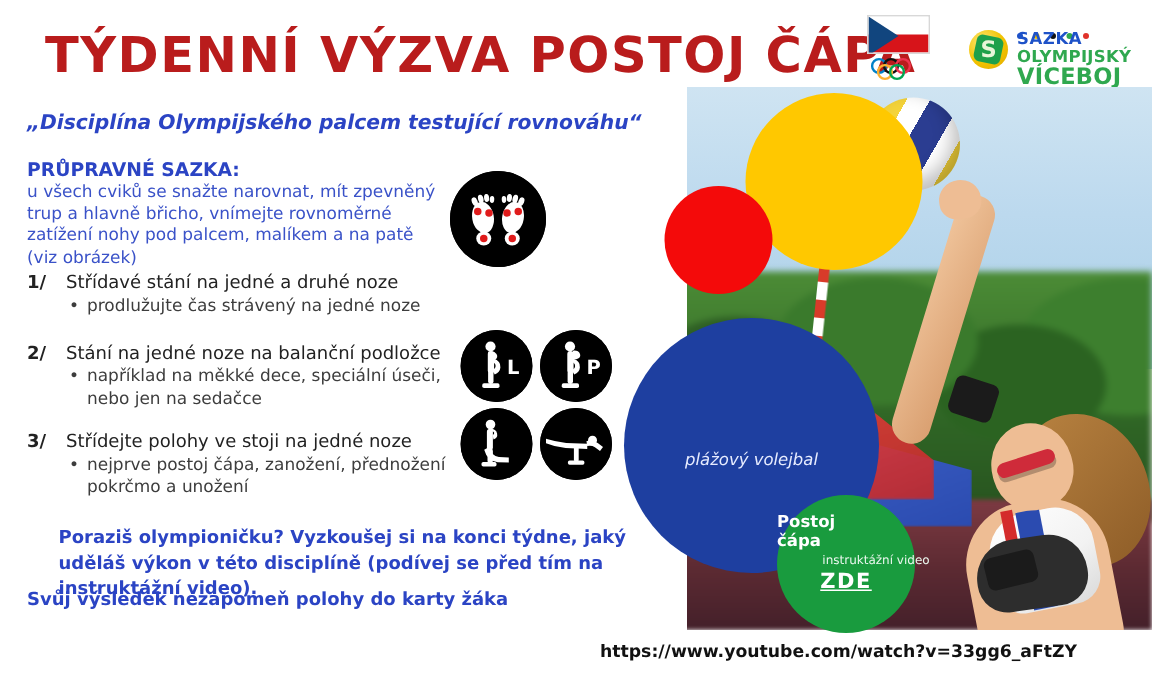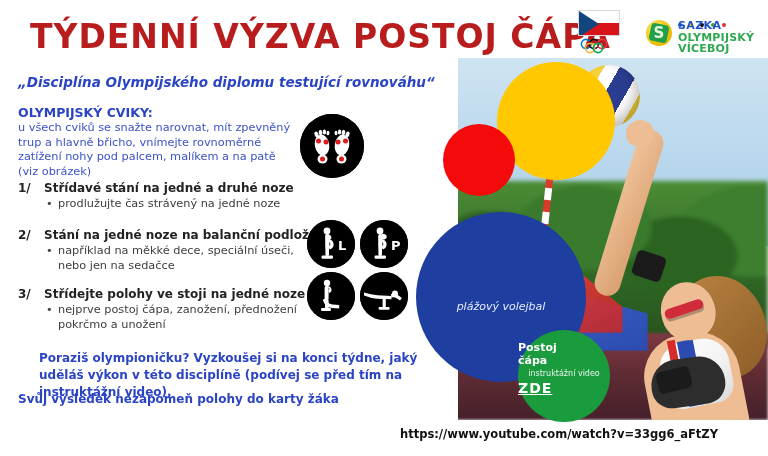--- a/index.html
+++ b/index.html
@@ -31,21 +31,21 @@
   .sazka-mark{position:absolute;left:0;top:8px;width:26px;height:26px;border-radius:50%;
     background:radial-gradient(circle at 35% 32%, #FFE97A 0%, #F2C200 55%, #E0A800 100%);}
   .sazka-mark .s-hex{position:absolute;left:4px;top:4px;width:18px;height:18px;border-radius:4px;
     background:#1FA04A;transform:rotate(12deg);}
   .sazka-mark .s-letter{position:absolute;left:0;top:0;width:26px;height:26px;line-height:26px;text-align:center;
     color:#E8F5D8;font-weight:bold;font-size:15px;font-family:"DejaVu Sans",sans-serif;}
   .sazka-dots{position:absolute;left:32px;top:1px;width:70px;height:7px;}
   .sazka-dots i{display:inline-block;width:4px;height:4px;border-radius:50%;margin-right:7px;}
   .sz-line1{position:absolute;left:32px;top:7px;color:#1E52C8;font-weight:bold;font-size:11px;letter-spacing:.4px;font-family:"DejaVu Sans",sans-serif;text-align:right;}
   .sz-line2{position:absolute;left:32px;top:19px;color:#2FA84F;font-weight:bold;font-size:11px;letter-spacing:.2px;font-family:"DejaVu Sans",sans-serif;}
-  .sz-line3{position:absolute;left:32px;top:30px;color:#2FA84F;font-weight:bold;font-size:11px;letter-spacing:.2px;font-family:"DejaVu Sans",sans-serif;}
+  .sz-line3{position:absolute;left:32px;top:30px;color:#2FA84F;font-weight:bold;font-size:15px;letter-spacing:.2px;font-family:"DejaVu Sans",sans-serif;}
 
   
   .photo{position:absolute;left:452px;top:58px;width:316px;height:362px;overflow:hidden;}
   .sky{position:absolute;left:0;top:0;width:100%;height:52%;
     background:linear-gradient(180deg,#cfe4f2 0%, #bcd9ee 45%, #a9cfe6 100%);}
   .trees{position:absolute;left:0;top:34%;width:100%;height:46%;
     background:
       radial-gradient(ellipse 90px 60px at 12% 40%, #2e5f24 0%, #2e5f24 60%, transparent 62%),
       radial-gradient(ellipse 110px 70px at 42% 28%, #3a7a2c 0%, #3a7a2c 60%, transparent 62%),
       radial-gradient(ellipse 95px 65px at 72% 45%, #2b6321 0%, #2b6321 60%, transparent 62%),
@@ -94,33 +94,33 @@
   .c-blue{position:absolute;left:416px;top:212px;width:170px;height:170px;border-radius:50%;background:#1E3FA0;}
   .c-green{position:absolute;left:518px;top:330px;width:92px;height:92px;border-radius:50%;background:#199B3E;}
 
   .ath-name{position:absolute;left:416px;top:238px;width:170px;text-align:center;
     color:#fff;font-weight:bold;font-size:15px;line-height:19px;font-family:"DejaVu Sans",sans-serif;}
   .ath-sport{position:absolute;left:416px;top:300px;width:170px;text-align:center;
     color:#e7ecff;font-style:italic;font-size:11px;font-family:"DejaVu Sans",sans-serif;}
 
   .g-l1{position:absolute;left:518px;top:341px;width:92px;text-align:left;color:#fff;font-weight:bold;font-size:11px;font-family:"DejaVu Sans",sans-serif;}
   .g-l2{position:absolute;left:518px;top:354px;width:92px;color:#fff;font-weight:bold;font-size:11px;font-family:"DejaVu Sans",sans-serif;}
-  .g-l3{position:absolute;left:518px;top:369px;width:92px;text-align:center;color:#eaf7ee;font-size:8px;font-family:"DejaVu Sans",sans-serif;}
-  .g-l4{position:absolute;left:518px;top:380px;width:92px;text-align:left;color:#fff;font-weight:bold;font-size:14px;
+  .g-l3{position:absolute;left:518px;top:369px;width:92px;text-align:center;color:#eaf7ee;font-size:8px;font-family:"DejaVu Sans",sans-serif;padding-left:20px;}
+  .g-l4{position:absolute;left:518px;top:380px;width:92px;text-align:center;color:#fff;font-weight:bold;font-size:14px;
     text-decoration:underline;letter-spacing:1px;font-family:"DejaVu Sans",sans-serif;}
 
   
   .quote{position:absolute;left:18px;top:74px;color:#2B44C4;font-style:italic;font-weight:bold;font-size:13.5px;
     font-family:"DejaVu Sans",sans-serif;white-space:nowrap;}
   .prep-h{position:absolute;left:18px;top:105px;color:#2B44C4;font-weight:bold;font-size:12.5px;font-family:"DejaVu Sans",sans-serif;}
   .prep-b{position:absolute;left:18px;top:121px;width:276px;color:#3A52C8;font-size:11.3px;line-height:14.6px;font-family:"DejaVu Sans",sans-serif;}
 
   .item{position:absolute;left:18px;width:300px;color:#2b2b2b;}
   .item .num{position:absolute;left:0;top:0;font-weight:bold;font-size:12px;color:#222;font-family:"DejaVu Sans",sans-serif;}
-  .item .hd{position:absolute;left:26px;top:0;font-weight:bold;font-size:12px;color:#222;font-family:"DejaVu Sans",sans-serif;white-space:nowrap;}
+  .item .hd{position:absolute;left:26px;top:0;font-weight:normal;font-size:12px;color:#222;font-family:"DejaVu Sans",sans-serif;white-space:nowrap;}
   .item .bul{position:absolute;left:40px;top:16px;font-size:11.3px;color:#3d3d3d;line-height:14.5px;width:250px;font-family:"DejaVu Sans",sans-serif;}
   .item .bul:before{content:"•";position:absolute;left:-12px;top:0;color:#3d3d3d;}
   #item1{top:181px;}
   #item2{top:228px;}
   #item3{top:287px;}
 
   .foot-note{position:absolute;left:18px;top:350px;width:420px;color:#2B44C4;font-weight:bold;font-size:12px;line-height:17px;font-family:"DejaVu Sans",sans-serif;margin-left:21px;}
   .foot-note2{position:absolute;left:18px;top:392px;width:420px;color:#2B44C4;font-weight:bold;font-size:12px;font-family:"DejaVu Sans",sans-serif;}
 
   .url{position:absolute;left:396px;top:424px;width:372px;color:#111;font-weight:bold;font-size:11.5px;
@@ -204,22 +204,22 @@
 
   <div class="c-blue"></div>
   <div class="ath-sport">plážový volejbal</div>
 
   <div class="c-green"></div>
   <div class="g-l1">Postoj</div>
   <div class="g-l2">čápa</div>
   <div class="g-l3">instruktážní video</div>
   <div class="g-l4">ZDE</div>
 
-  <div class="quote">„Disciplína Olympijského diplomu testující rovnováhu“</div>
-  <div class="prep-h">OLYMPIJSKÝ CVIKY:</div>
+  <div class="quote">„Disciplína Olympijského palcem testující rovnováhu“</div>
+  <div class="prep-h">PRŮPRAVNÉ SAZKA:</div>
   <div class="prep-b">u všech cviků se snažte narovnat, mít zpevněný trup a hlavně břicho, vnímejte rovnoměrné zatížení nohy pod palcem, malíkem a na patě (viz obrázek)</div>
 
   <div class="item" id="item1">
     <span class="num">1/</span>
     <span class="hd">Střídavé stání na jedné a druhé noze</span>
     <span class="bul">prodlužujte čas strávený na jedné noze</span>
   </div>
   <div class="item" id="item2">
     <span class="num">2/</span>
     <span class="hd">Stání na jedné noze na balanční podložce</span>

